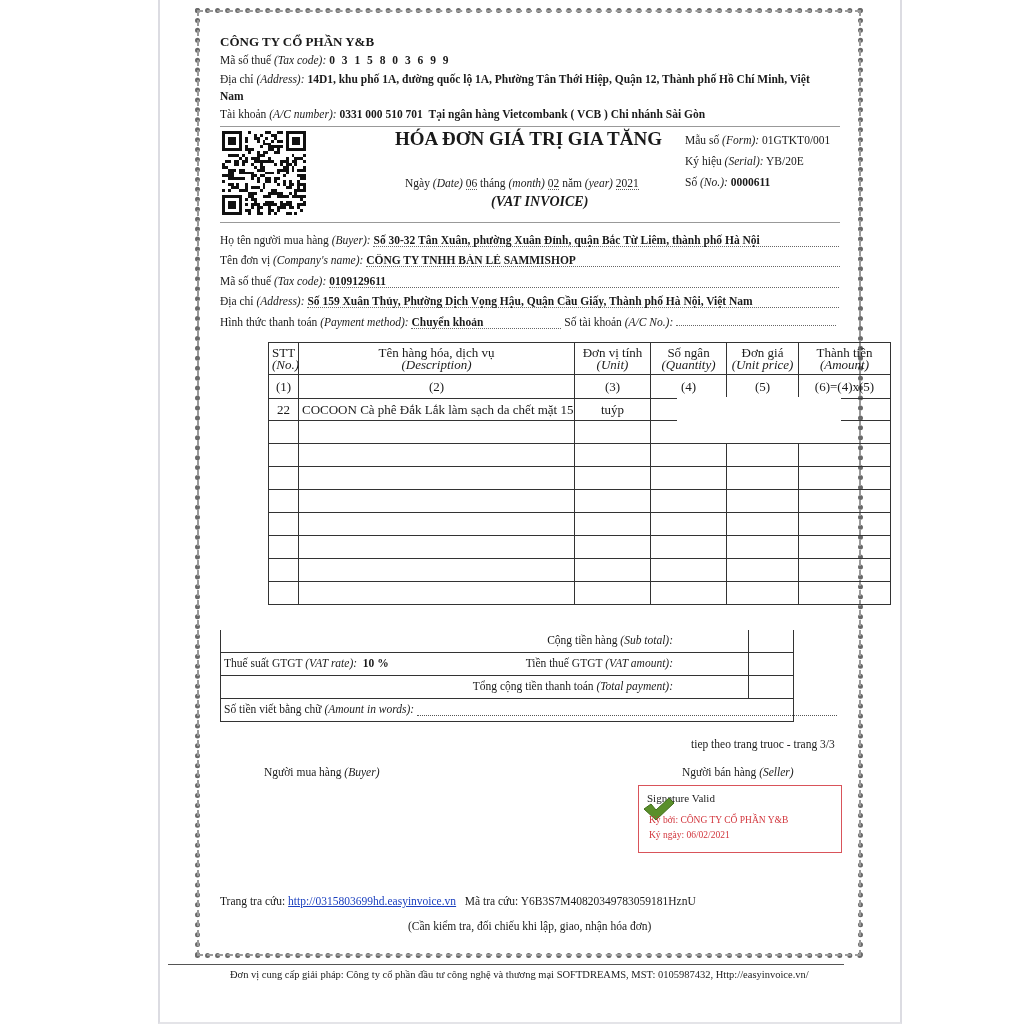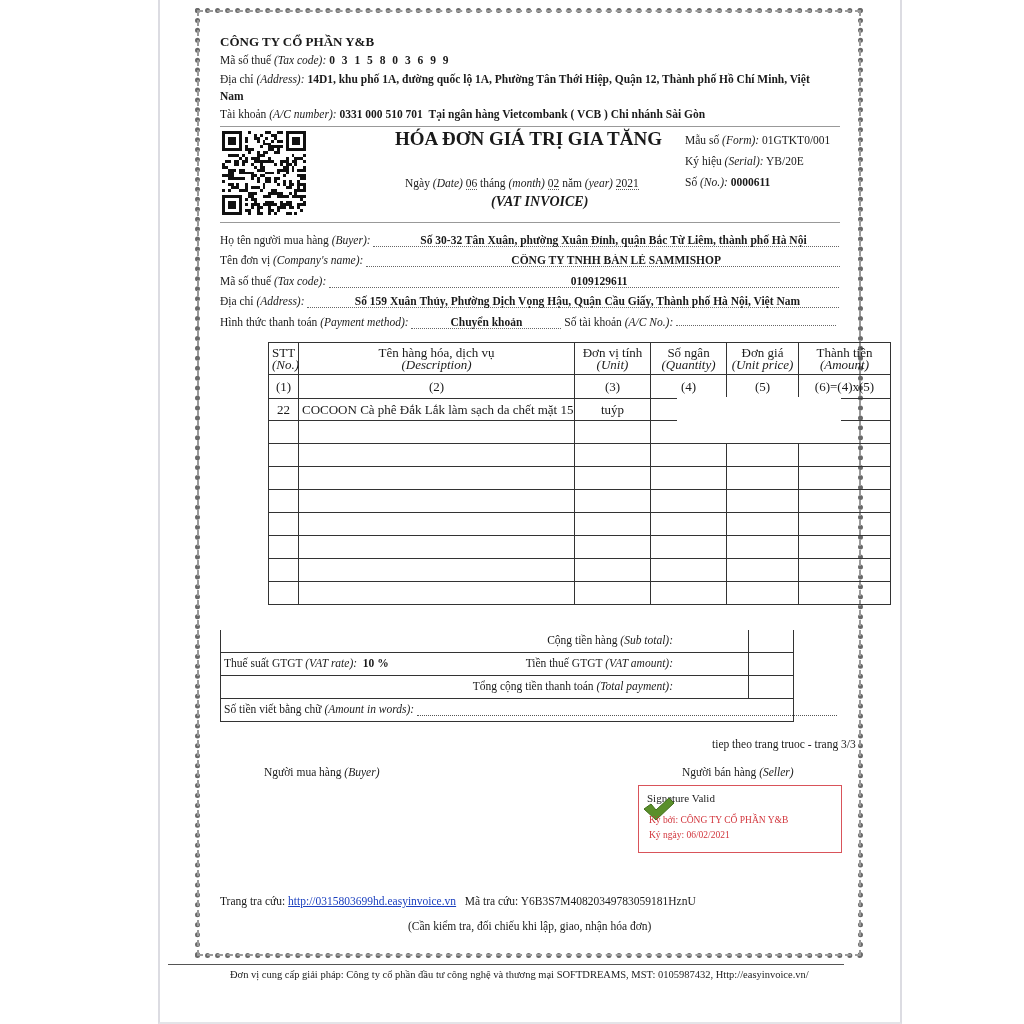--- a/index.html
+++ b/index.html
@@ -10,21 +10,21 @@
   .t13 { font-size:11.5px; }
   .b { font-weight:bold; }
   .i { font-style:italic; }
   .comp-name { left:220px; top:34px; font-size:13px; font-weight:bold; }
   .hr { position:absolute; left:220px; width:620px; height:0; border-top:1.5px solid #999; }
   .title { left:395px; top:128px; font-size:19px; font-weight:bold; }
   .subtitle { left:491px; top:154px; font-size:14px; font-weight:bold; font-style:italic;margin-top:40px; }
   .qr { position:absolute; left:222px; top:131px; width:84px; height:84px; }
   .dotline { border-bottom:1px dotted #555; }
   .field-line { position:absolute; left:220px; width:620px; height:16px; font-size:11.5px; white-space:nowrap; overflow:hidden; }
-  .field-line .fill { display:inline-block; border-bottom:1px dotted #666;text-align:center; }
+  .field-line .fill { display:inline-block; border-bottom:1px dotted #666; }
   table.items { position:absolute; left:220px; top:342px; width:622px; border-collapse:collapse; font-size:13px; table-layout:fixed;margin-left:48px; }
   table.items td { border:1px solid #333; padding:0 3px; height:22px; box-sizing:border-box; }
   table.items .hdr td { text-align:center; line-height:12px; height:32px; vertical-align:middle; }
   table.items .num td { text-align:center; height:24px; }
   .center { text-align:center; }
   .right { text-align:right; }
   .redact { position:absolute; background:#ffffff; }
   .sumrow { position:absolute; left:220px; width:574px; height:23px; border-left:1px solid #333; border-right:1px solid #333; border-bottom:1px solid #333; box-sizing:border-box; font-size:11.5px; }
   .sig-box { position:absolute; left:638px; top:785px; width:204px; height:68px; border:1.5px solid #d9545a; box-sizing:border-box; }
   .sig-valid { position:absolute; left:8px; top:6px; font-size:11px; color:#222; }
@@ -523,21 +523,21 @@
 </div>
 <div class="sumrow" style="top:676px;">
   <span class="abs" style="right:120px;top:4px;"><span>Tổng cộng tiền thanh toán</span> <i>(Total payment):</i></span>
   <span class="abs" style="left:527px;top:0;height:22px;border-left:1px solid #333;"></span>
 </div>
 <div class="sumrow" style="top:699px;">
   <span class="abs" style="left:3px;top:4px;"><span>Số tiền viết bằng chữ</span> <i>(Amount in words):</i></span>
   <span class="abs" style="left:196px;top:4px;width:420px;height:12px;border-bottom:1px dotted #555;"></span>
 </div>
 
-<div class="abs t13" style="left:712px;top:738px;">tiep theo trang truoc - trang 3/3</div>
+<div class="abs t13" style="left:691px;top:738px;">tiep theo trang truoc - trang 3/3</div>
 <div class="abs t13" style="left:264px;top:766px;"><span>Người mua hàng</span> <i>(Buyer)</i></div>
 <div class="abs t13" style="left:682px;top:766px;"><span>Người bán hàng</span> <i>(Seller)</i></div>
 
 <div class="sig-box">
   <div class="sig-valid">Signature Valid</div>
   <svg class="abs" style="left:3px;top:10px;width:34px;height:26px;" viewBox="0 0 34 26">
     <path d="M2 13 L9 8 L14 14 L27 2 L32 7 L14 24 Z" fill="#5a8f2a" stroke="#3f6e1a" stroke-width="1"></path>
   </svg>
   <div class="sig-red" style="top:29px;">Ký bởi: CÔNG TY CỔ PHẦN Y&amp;B</div>
   <div class="sig-red" style="top:44px;">Ký ngày: 06/02/2021</div>

